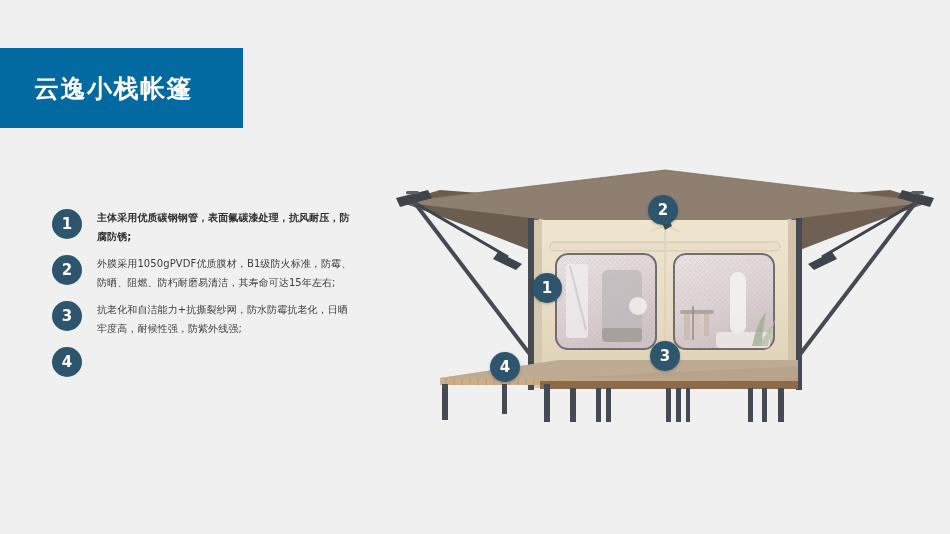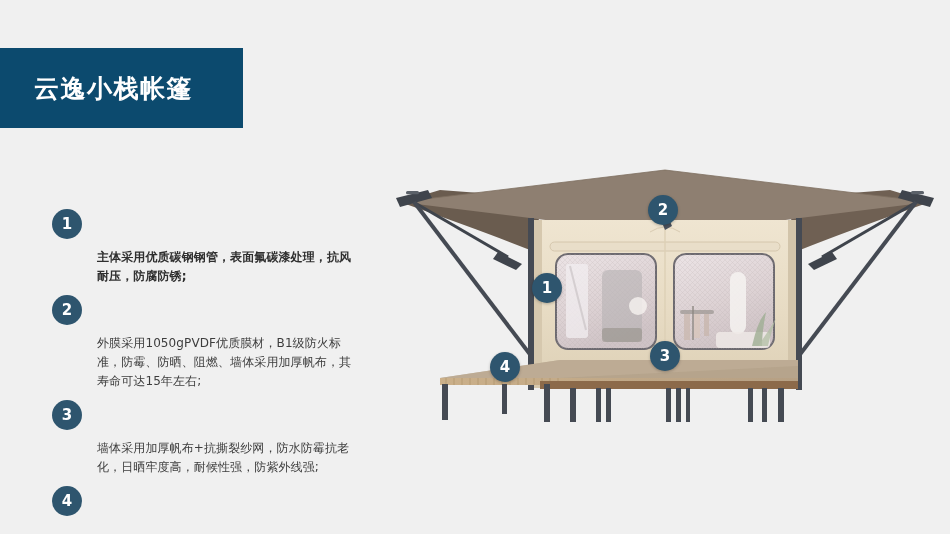--- a/index.html
+++ b/index.html
@@ -22,21 +22,21 @@
     background: #f0f0f0;
   }
 
   
   #title-banner {
     position: absolute;
     left: 0;
     top: 48px;
     width: 243px;
     height: 80px;
-    background: #0c4a6e;
+    background: #0369a1;
     display: flex;
     align-items: center;
     box-sizing: border-box;
     padding-left: 34px;
   }
   #title-text {
     color: #ffffff;
     font-size: 25px;
     font-weight: bold;
     letter-spacing: 1.5px;
@@ -66,25 +66,24 @@
     font-size: 15px;
     font-weight: bold;
     display: flex;
     align-items: center;
     justify-content: center;
     margin-top: 1px;
   }
   .feature-text {
     margin-left: 15px;
     color: #3d3d3d;
-    font-size: 12px;
+    font-size: 10px;
     line-height: 19px;
     letter-spacing: 0.1px;
     width: 260px;
-    margin-top: 40px;
   }
   .feature-text.bold {
     font-weight: bold;
     color: #2f2f2f;
   }
 
   
   #tent-figure {
     position: absolute;
     left: 380px;
@@ -124,26 +123,26 @@
 
   <div id="feature-list">
 
     <div class="feature-item">
       <div class="feature-badge">1</div>
       <div class="feature-text bold">主体采用优质碳钢钢管，表面氟碳漆处理，抗风耐压，防腐防锈;</div>
     </div>
 
     <div class="feature-item">
       <div class="feature-badge">2</div>
-      <div class="feature-text">外膜采用1050gPVDF优质膜材，B1级防火标准，防霉、防晒、阻燃、墙体采用加厚帆布，其寿命可达15年左右;</div>
+      <div class="feature-text">外膜采用1050gPVDF优质膜材，B1级防火标准，防霉、防晒、阻燃、防朽耐磨易清洁，其寿命可达15年左右;</div>
     </div>
 
     <div class="feature-item">
       <div class="feature-badge">3</div>
-      <div class="feature-text">墙体采用加厚帆布+抗撕裂纱网，防水防霉抗老化，日晒牢度高，耐候性强，防紫外线强;</div>
+      <div class="feature-text">抗老化和自洁能力+抗撕裂纱网，防水防霉抗老化，日晒牢度高，耐候性强，防紫外线强;</div>
     </div>
 
     <div class="feature-item">
       <div class="feature-badge">4</div>
     </div>
 
   </div>
 
   <div id="tent-figure">
     <svg id="tent-svg" width="570" height="300" viewBox="0 0 570 300" xmlns="http://www.w3.org/2000/svg">

